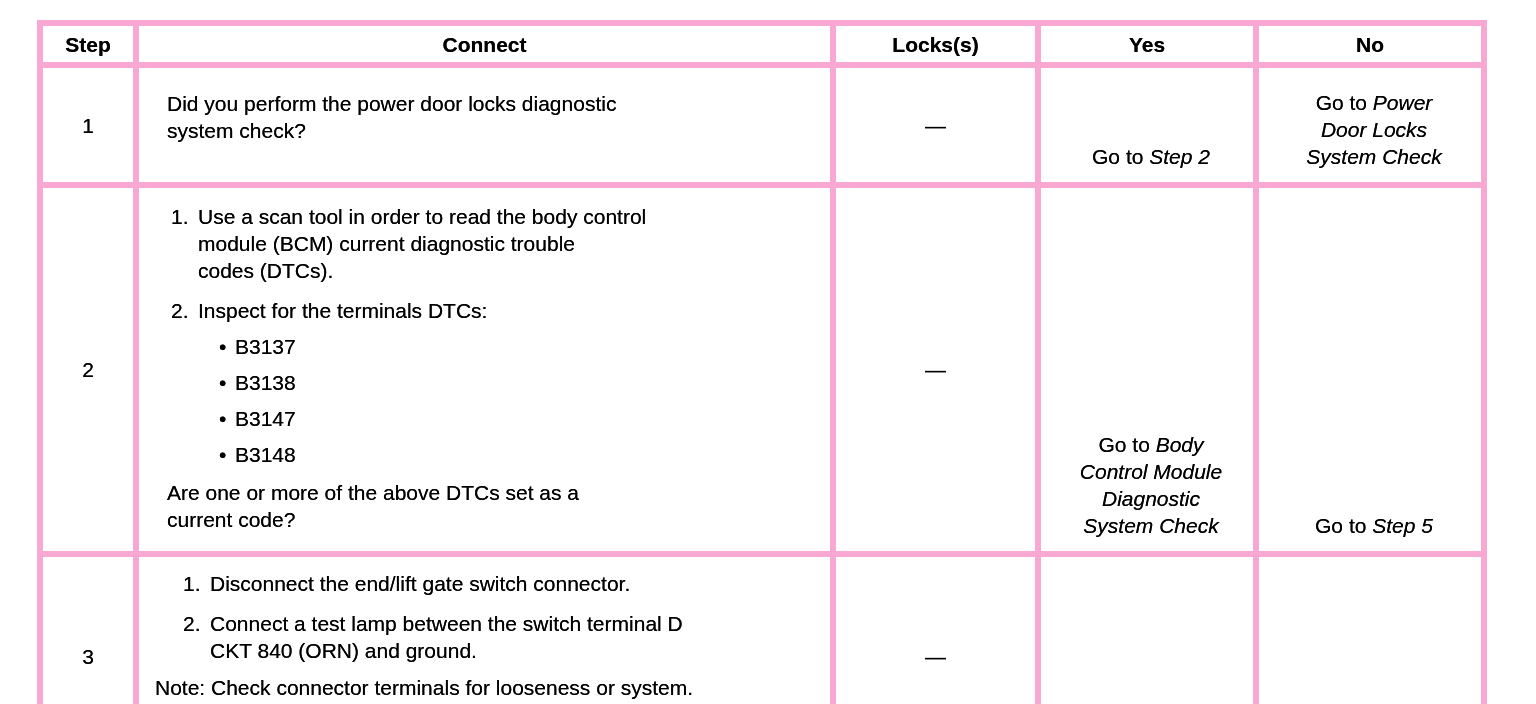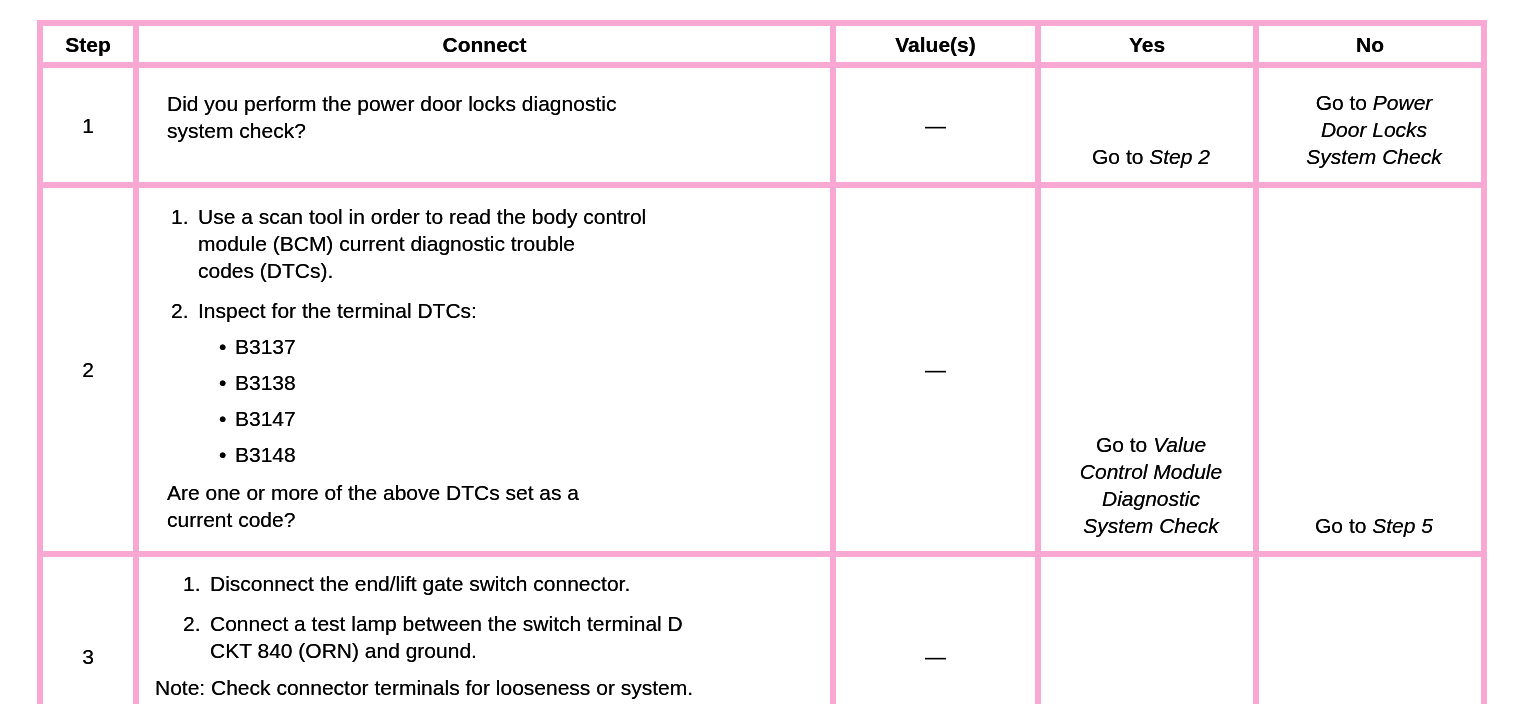--- a/index.html
+++ b/index.html
@@ -104,21 +104,21 @@
       <col style="width:96px">
       <col style="width:697px">
       <col style="width:205px">
       <col style="width:218px">
       <col style="width:228px">
     </colgroup>
     <thead>
       <tr>
         <th>Step</th>
         <th>Connect</th>
-        <th>Value(s)</th>
+        <th>Locks(s)</th>
         <th>Yes</th>
         <th>No</th>
       </tr>
     </thead>
     <tbody>
 
       <tr class="row-1">
         <td class="step">1</td>
         <td class="action r1">
           <p class="q pre">Did you perform the power door locks diagnostic
@@ -141,21 +141,21 @@
         <td class="step">2</td>
         <td class="action r2">
           <div class="li">
             <span class="num">1.</span>
             <span class="pre">Use a scan tool in order to read the body control
 module (BCM) current diagnostic trouble
 codes (DTCs).</span>
           </div>
           <div class="li">
             <span class="num">2.</span>
-            <span class="pre">Inspect for the terminal DTCs:</span>
+            <span class="pre">Inspect for the terminals DTCs:</span>
           </div>
           <div class="bullets">
             <div class="b-item">
               <span class="bullet-marker">•</span>
               <span>B3137</span>
             </div>
             <div class="b-item">
               <span class="bullet-marker">•</span>
               <span>B3138</span>
             </div>
@@ -168,21 +168,21 @@
               <span>B3148</span>
             </div>
           </div>
           <p class="q pre">Are one or more of the above DTCs set as a
 current code?</p>
         </td>
         <td class="value">
           <span>—</span>
         </td>
         <td class="yes">
-          <span class="pre">Go to </span><span class="it pre">Value
+          <span class="pre">Go to </span><span class="it pre">Body
 Control Module
 Diagnostic
 System Check</span>
         </td>
         <td class="no">
           <span class="pre">Go to </span><span class="it pre">Step 5</span>
         </td>
       </tr>
 
       <tr class="row-3">

